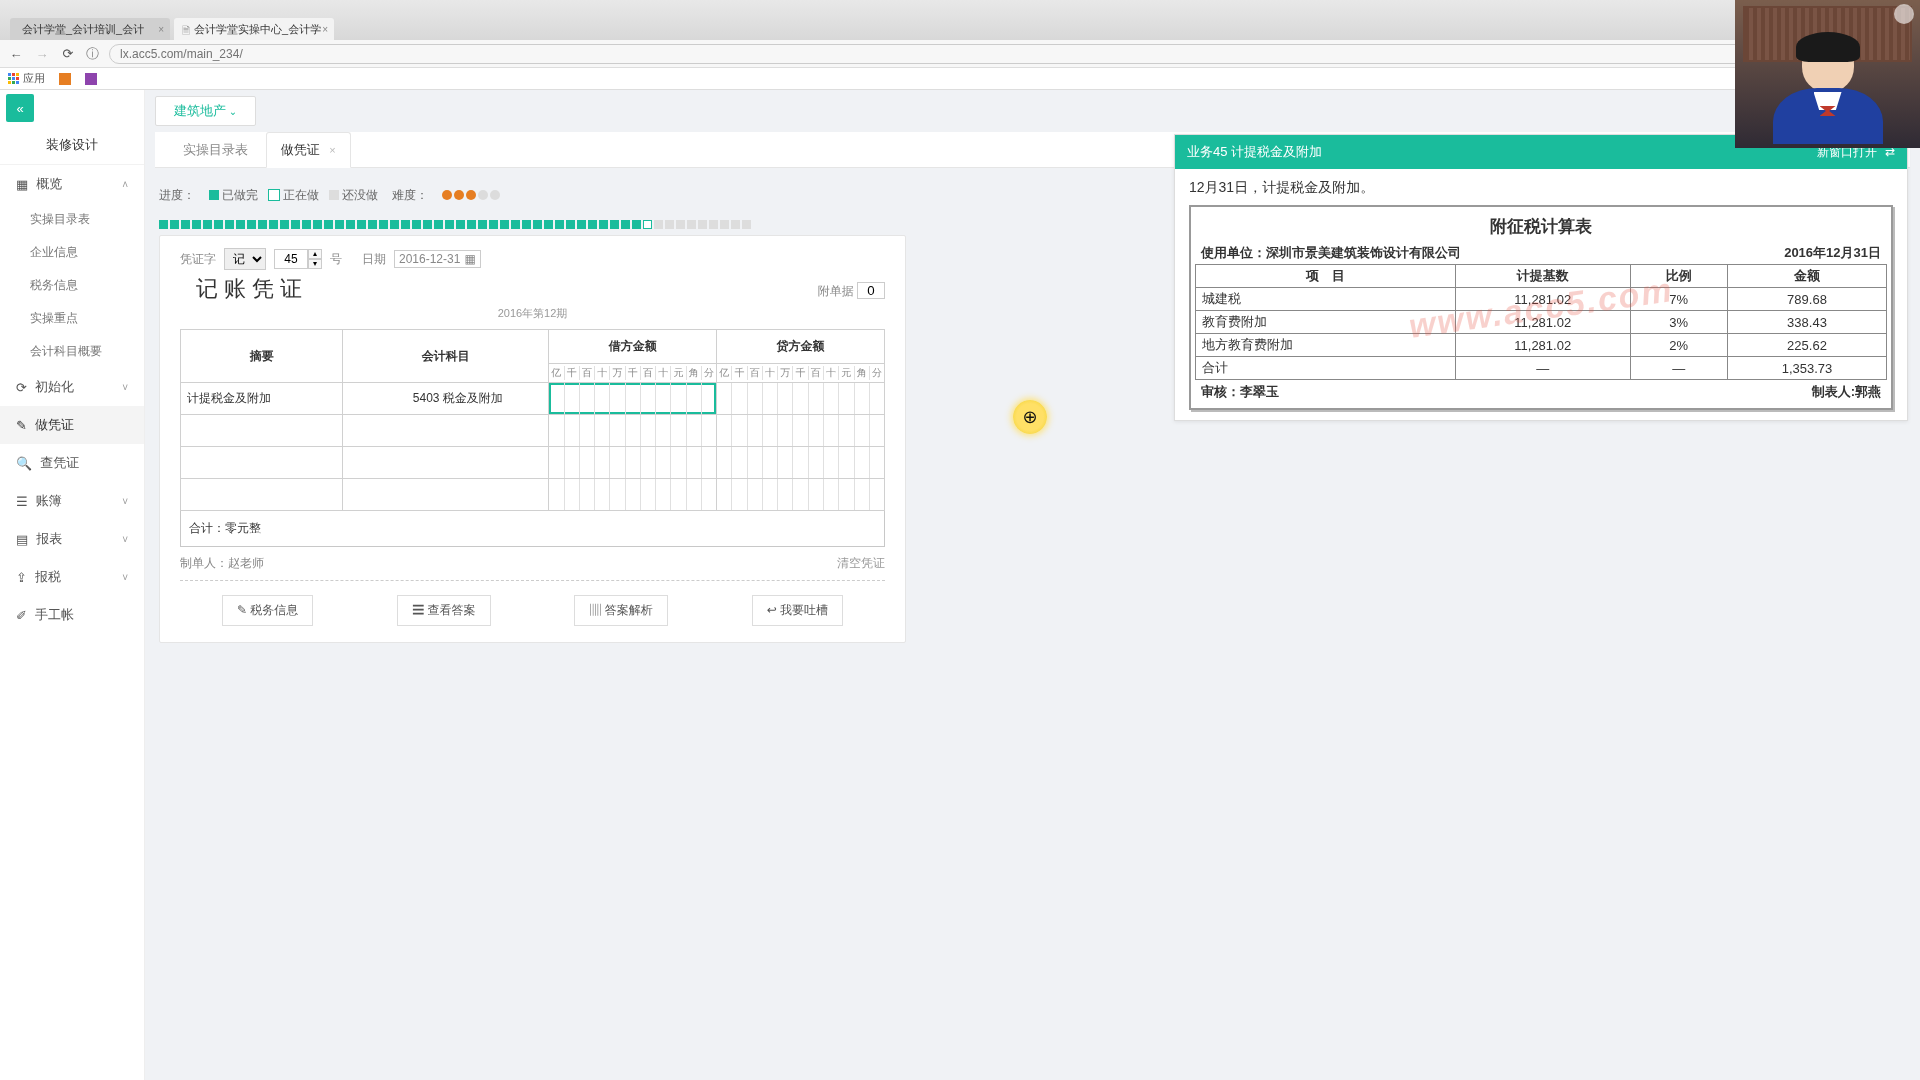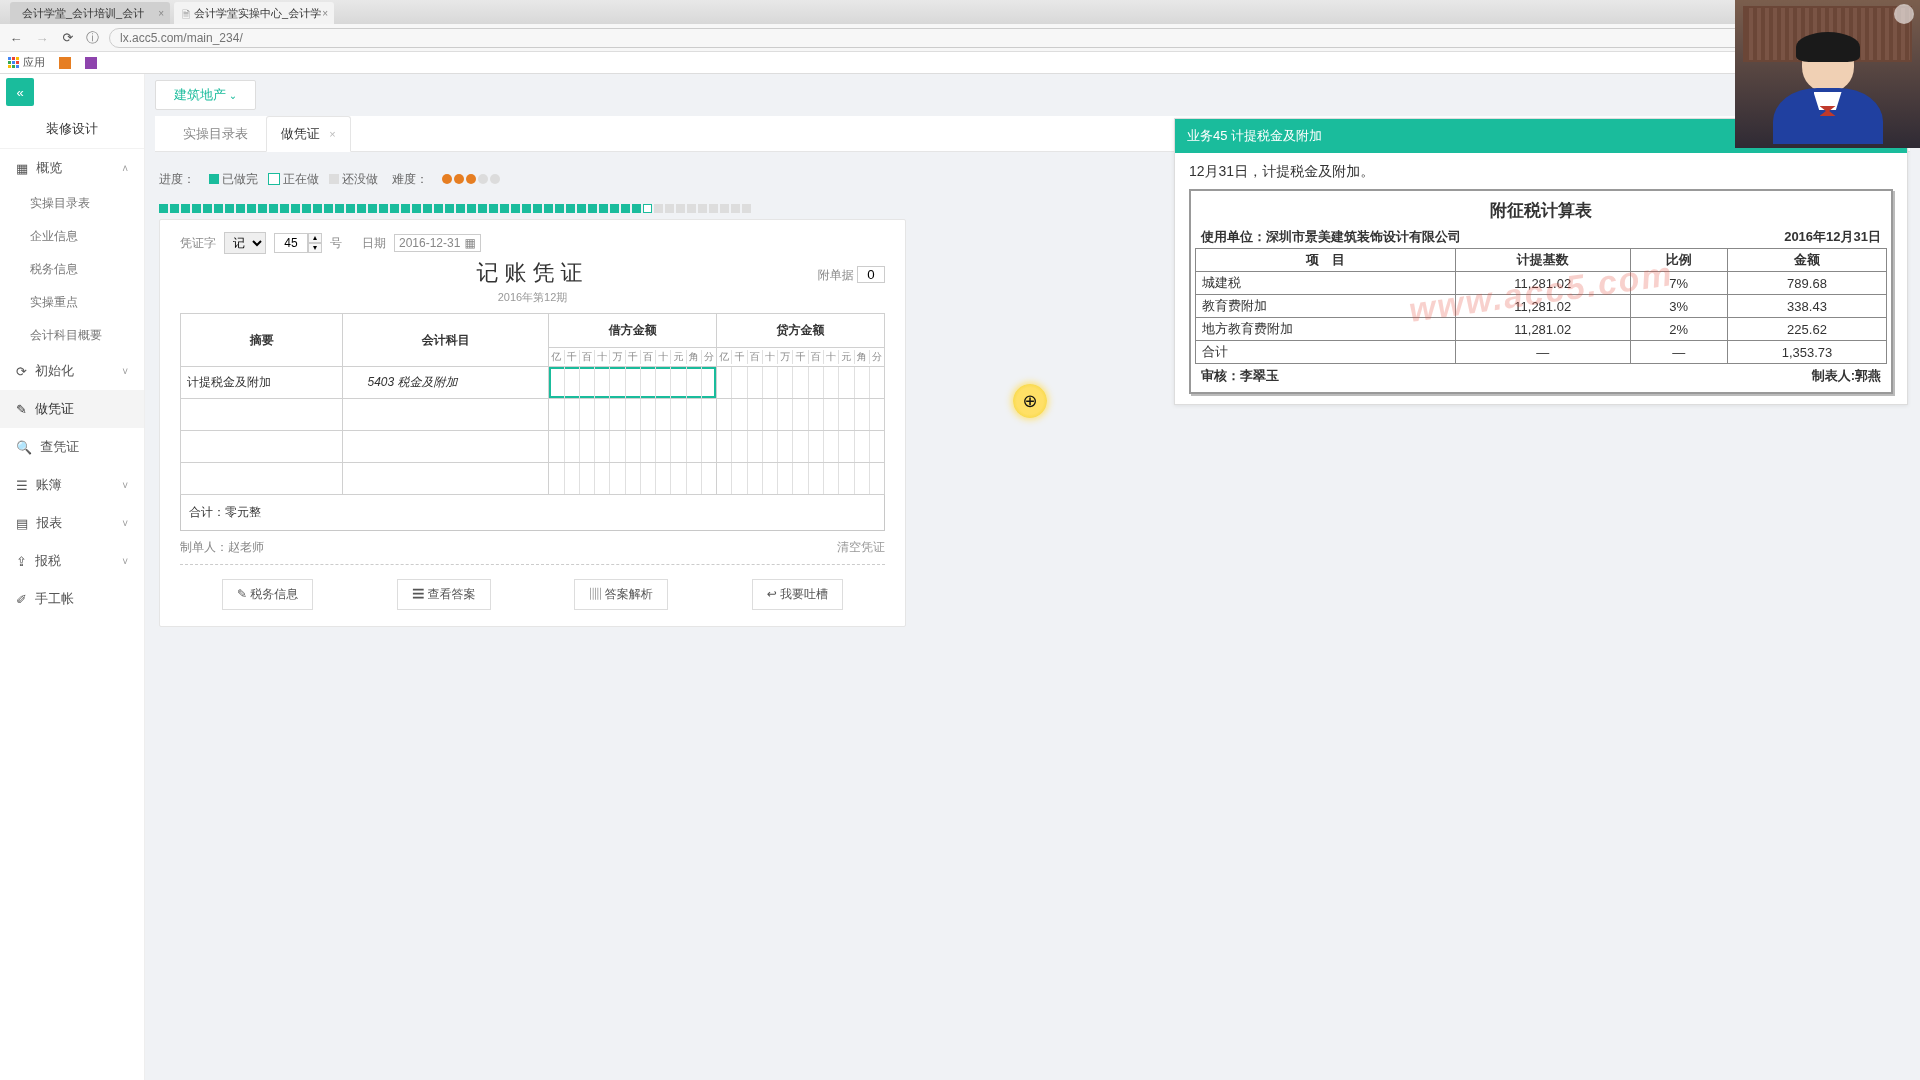--- a/index.html
+++ b/index.html
@@ -1,19 +1,19 @@
 <!DOCTYPE html>
 <html><head>
 <meta charset="utf-8">
 <style>
 * { margin: 0; padding: 0; box-sizing: border-box; font-family: "Microsoft YaHei", Arial, sans-serif; }
 body { background: #fff; font-size: 13px; color: #333; }
 
 
-.browser-tabs { height: 24px; background: linear-gradient(#e8e8e8,#d8d8d8); display: flex; align-items: flex-end; padding-left: 10px; }
+.browser-tabs { height: 40px; background: linear-gradient(#e8e8e8,#d8d8d8); display: flex; align-items: flex-end; padding-left: 10px; }
 .btab { height: 22px; padding: 2px 30px 2px 8px; font-size: 11px; background: #f3f3f3; border-radius: 3px 3px 0 0; margin-right: 4px; position: relative; display: flex; align-items: center; gap: 4px; max-width: 160px; overflow: hidden; white-space: nowrap; }
 .btab.inactive { background: #d0d0d0; }
 .btab .close { position: absolute; right: 6px; font-size: 10px; color: #888; }
 .btab .fav { width: 12px; height: 12px; display: inline-block; }
 .fav.green { background:#4caf50; border-radius:2px; }
 .fav.doc::before { content:"🗎"; font-size:10px; color:#888; }
 .addr-bar { height: 28px; background: #f7f7f7; border-bottom: 1px solid #ddd; display: flex; align-items: center; padding: 0 8px; gap: 10px; }
 .addr-bar .nav-btn { width:16px; text-align:center; color:#555; cursor:pointer; }
 .addr-bar .url-box { flex:1; border:1px solid #ccc; border-radius:12px; padding:2px 10px; font-size:12px; color:#737373; }
 .bookmark-bar { height: 22px; background:#fff; border-bottom:1px solid #ddd; display:flex; align-items:center; padding:0 8px; gap:14px; font-size:11px; color:#555; }
@@ -64,32 +64,32 @@
 .pcell.todo { background:#ddd; }
 
 .voucher-card { background:#fff; border:1px solid #e5e5e5; padding:12px 20px 16px; border-radius:2px; width:747px; }
 .voucher-top { display:flex; align-items:center; gap:8px; font-size:12px; color:#888; position:relative; }
 .voucher-top select, .voucher-top input[type=text] { border:1px solid #ccc; padding:2px 4px; font-size:12px; }
 .voucher-top .num-spin { display:inline-flex; align-items:center; }
 .voucher-top .num-spin input { width:34px; text-align:center; }
 .voucher-top .spin-btns { display:flex; flex-direction:column; }
 .voucher-top .spin-btns button { width:14px; height:10px; font-size:8px; border:1px solid #ccc; background:#f7f7f7; padding:0; line-height:8px; }
 .voucher-top .date-wrap { display:flex; align-items:center; gap:4px; border:1px solid #ccc; padding:1px 4px; }
-.voucher-title { text-align:center; font-size:22px; letter-spacing:6px; margin:4px 4px 2px; }
+.voucher-title { font-size:22px; letter-spacing:6px; margin:4px 16px 2px; }
 .voucher-sub { text-align:center; color:#999; font-size:11px; margin-bottom:8px; position:relative; }
 .voucher-sub .attach { position:absolute; right:0; top:-24px; font-size:12px; color:#888; }
 .voucher-sub .attach input { width:28px; border:1px solid #ccc; text-align:center; }
 
 .voucher-table { border:1px solid #c8c8c8; border-collapse:collapse; width:100%; table-layout:fixed; }
 .voucher-table th, .voucher-table td { border:1px solid #d0d0d0; font-size:12px; text-align:center; }
 .voucher-table th { padding:8px 4px; background:#fff; }
 .voucher-table .digit-cols th { font-size:10px; padding:2px 0; font-weight:normal; color:#888; }
 .voucher-table td { height:32px; }
 .voucher-table td.summary { text-align:left; padding-left:6px; }
-.voucher-table td.account { text-align:left; padding-left:24px;font-style:italic; }
+.voucher-table td.account { text-align:center; padding-left:24px; }
 .voucher-table td.amount-side { padding:0; }
 .dcols { display:flex; height:100%; }
 .dcols span { flex:1; border-right:1px solid #e0e0e0; }
 .dcols span:last-child { border-right:none; }
 .dcols.active { box-shadow: inset 0 0 0 2px #1abc9c; }
 
 .total-row { font-size:12px; padding:9px 8px; border:1px solid #c8c8c8; border-top:none; }
 .maker-row { font-size:12px; color:#888; padding:8px 0; border-bottom:1px dashed #ccc; display:flex; justify-content:space-between; }
 .clear-link { color:#999; cursor:pointer; }
 .action-btns { display:flex; justify-content:space-around; margin-top:14px; }

